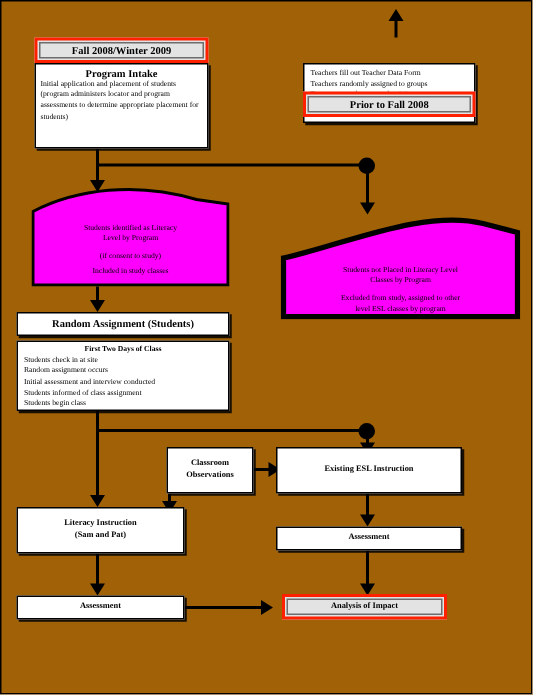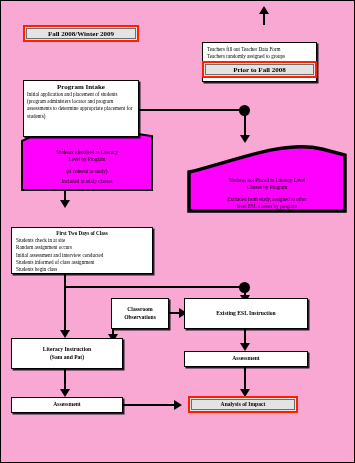--- a/index.html
+++ b/index.html
@@ -4,21 +4,21 @@
 <style>
   html, body {
     margin: 0;
     padding: 0;
     background: #ffffff;
   }
   #canvas {
     position: relative;
     width: 355px;
     height: 463px;
-    background: #f9a8d4;
+    background: #a16207;
     border: 1px solid #000000;
     box-sizing: border-box;
     overflow: hidden;
     font-family: "Liberation Serif", "DejaVu Serif", serif;
   }
 
   
   .node {
     position: absolute;
     box-sizing: border-box;
@@ -131,21 +131,21 @@
   <div class="phase med" style="left:22px; top:24px; width:116px; height:17px;">
     <span class="inner-line"></span>
     <span>Fall 2008/Winter 2009</span>
   </div>
 
   <div class="phase med" style="left:201px; top:24px; width:115px; height:17px;margin-top:36px;">
     <span class="inner-line"></span>
     <span>Prior to Fall 2008</span>
   </div>
 
-  <div class="node" style="left:22px; top:41px; width:116px; height:57px; padding:2px 3px;margin-top:38px;">
+  <div class="node" style="left:22px; top:41px; width:116px; height:57px; padding:2px 3px;">
     <div class="title med">Program Intake</div>
     <div class="body tiny">Initial application and placement of students (program administers locator and program assessments to determine appropriate placement for students)</div>
   </div>
 
   <div class="node" style="left:201px; top:41px; width:115px; height:40px; padding:3px 4px;">
     <div class="body tiny">Teachers fill out Teacher Data Form</div>
     <div class="body tiny">Teachers randomly assigned to groups</div>
     <div class="body tiny">Treatment teachers attend training</div>
   </div>
 
@@ -173,20 +173,23 @@
     </svg>
     <div class="wtext tiny" style="top:37px;">Students not Placed in Literacy Level</div>
     <div class="wtext tiny" style="top:44px;">Classes by Program</div>
     <div class="wtext tiny" style="top:56px;">Excluded from study, assigned to other</div>
     <div class="wtext tiny" style="top:63px;">level ESL classes by program</div>
   </div>
 
   <div class="ln" style="left:63px; top:190px; width:2px; height:12px;"></div>
   <div class="arrow-d" style="left:59px; top:199px;"></div>
 
+  <div class="plain med" style="left:10px; top:207px; width:142px; height:16px;">
+    <span>Random Assignment (Students)</span>
+  </div>
 
   <div class="node" style="left:10px; top:226px; width:142px; height:47px; padding:2px 4px;">
     <div class="title tiny">First Two Days of Class</div>
     <div class="body tiny">Students check in at site</div>
     <div class="body tiny">Random assignment occurs</div>
     <div class="body tiny">Initial assessment and interview conducted</div>
     <div class="body tiny">Students informed of class assignment</div>
     <div class="body tiny">Students begin class</div>
   </div>
 

